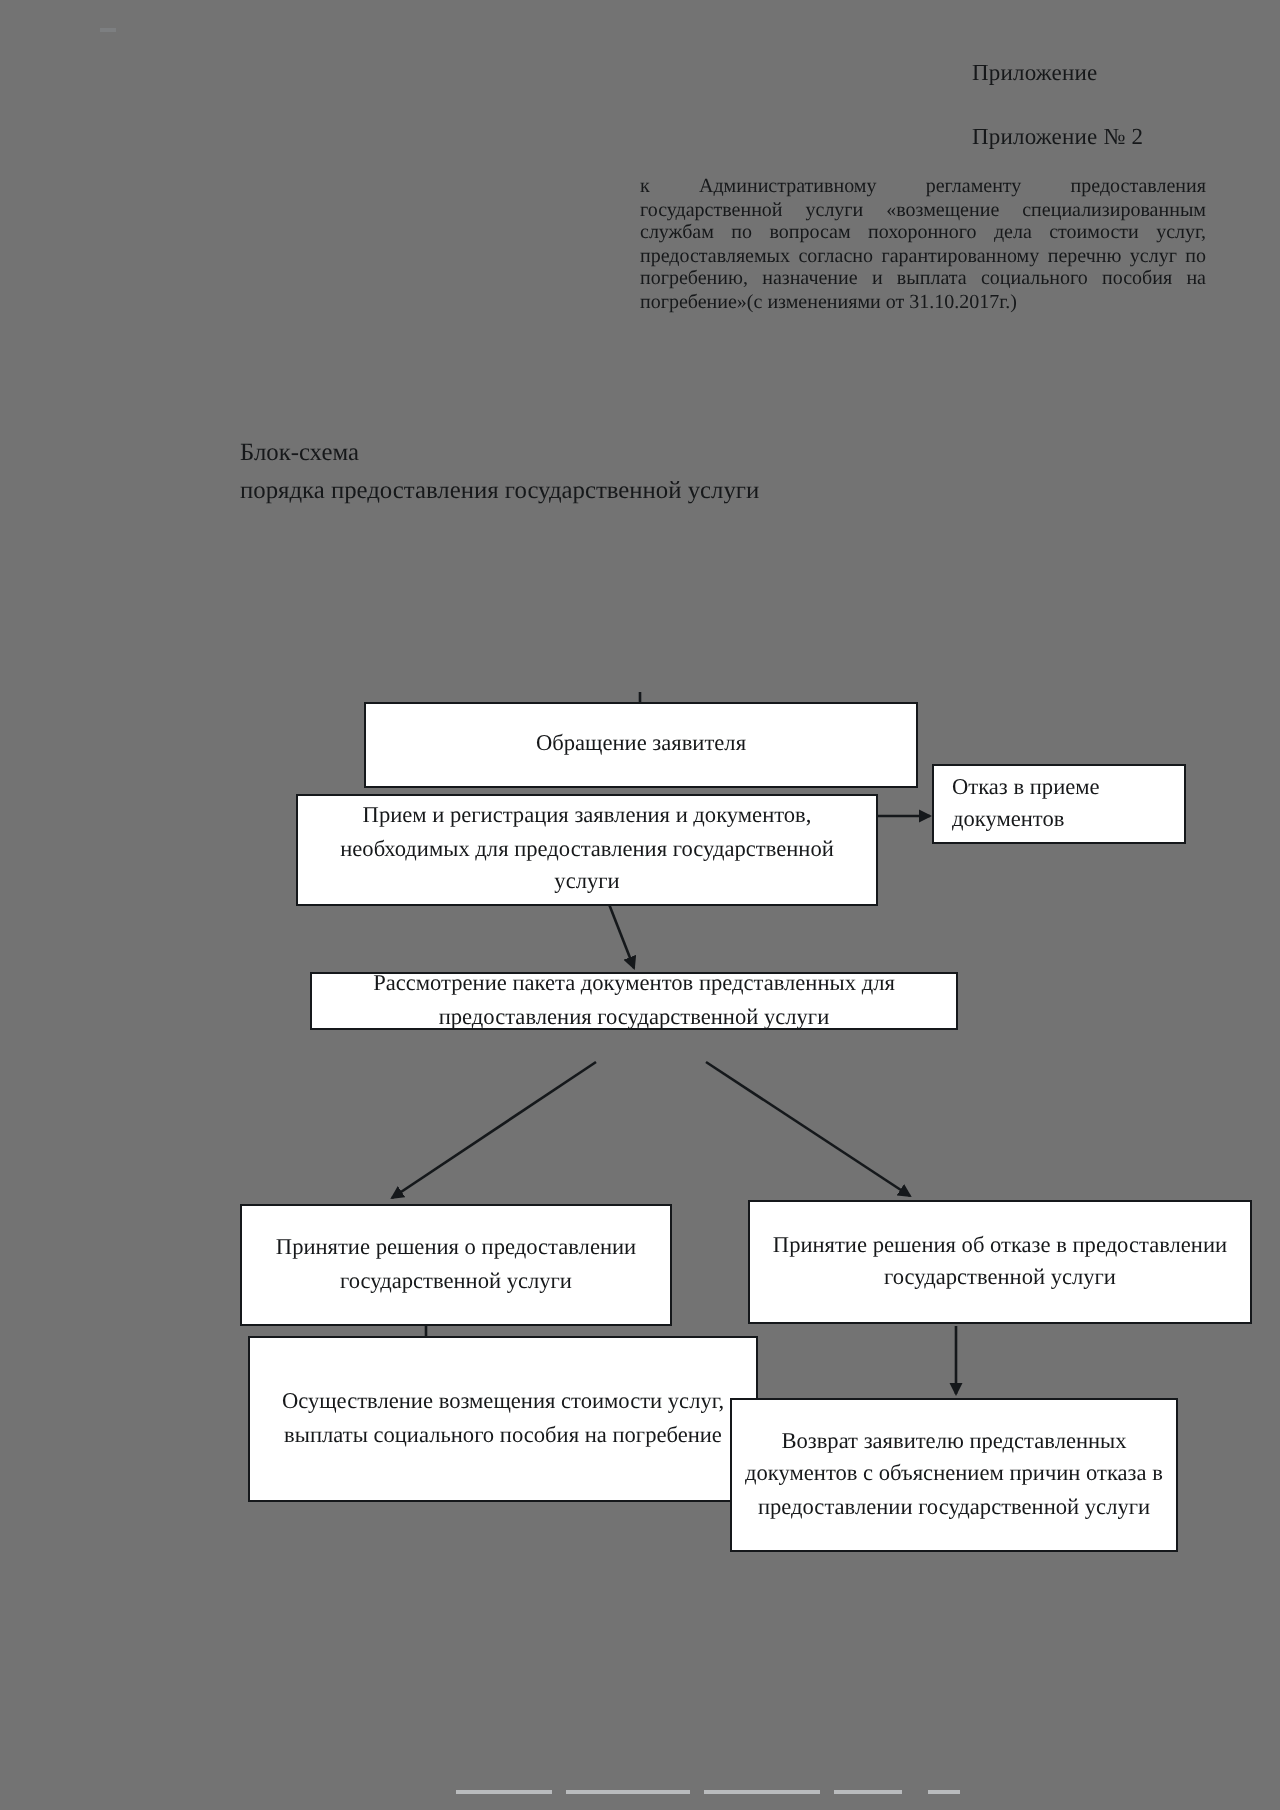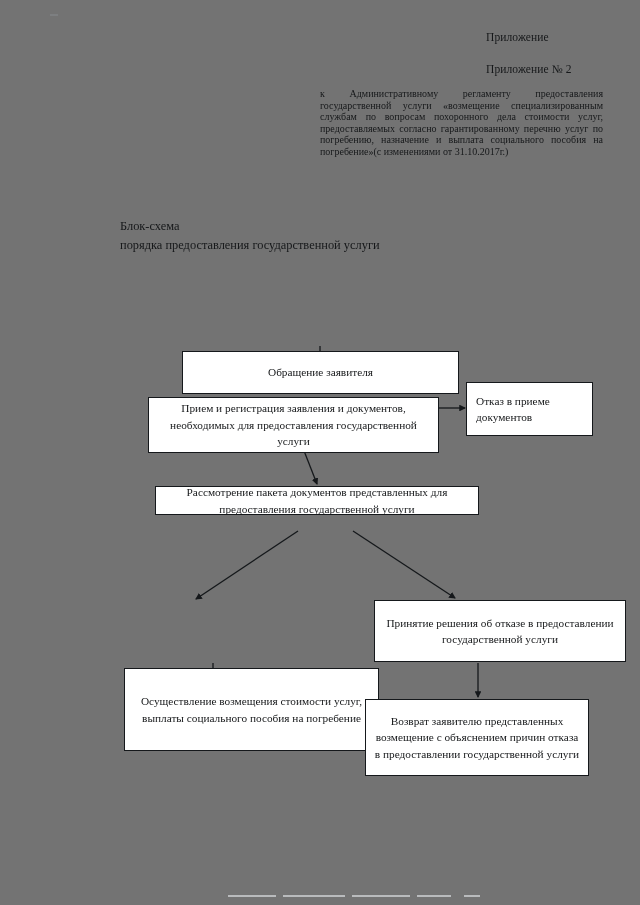--- a/index.html
+++ b/index.html
@@ -79,21 +79,21 @@
     line-height: 16.5px;
     padding: 2px 6px;
   }
   .node.left-align {
     justify-content: flex-start;
     text-align: left;
     padding-left: 9px;
   }
   #node-application { left: 182px; top: 303px; width: 277px; height: 43px; margin-top: 48px; }
   #node-reception   { left: 148px; top: 382px; width: 291px; height: 56px; margin-top: 15px; }
-  #node-refusal     { left: 466px; top: 382px; width: 127px; height: 54px; }
+  #node-refusal     { left: 466px; top: 382px; width: 127px; height: 40px; }
   #node-review      { left: 155px; top: 486px; width: 324px; height: 29px; }
   #node-decide-yes  { left: 120px; top: 602px; width: 216px; height: 61px; }
   #node-decide-no   { left: 374px; top: 600px; width: 252px; height: 62px; }
   #node-action-yes  { left: 124px; top: 668px; width: 255px; height: 83px; }
   #node-action-no   { left: 365px; top: 699px; width: 224px; height: 77px; }
 
   svg#connectors {
     position: absolute;
     left: 0;
     top: 0;
@@ -148,21 +148,22 @@
     </svg>
 
     <div class="node" id="node-application">Обращение заявителя</div>
 
     <div class="node" id="node-reception">Прием и регистрация заявления и документов, необходимых для предоставления государственной услуги</div>
 
     <div class="node left-align" id="node-refusal">Отказ в приеме документов</div>
 
     <div class="node" id="node-review">Рассмотрение пакета документов представленных для предоставления государственной услуги</div>
 
+    <div class="node" id="node-decide-yes">Принятие решения  о предоставлении государственной услуги</div>
 
     <div class="node" id="node-decide-no">Принятие решения  об отказе в предоставлении государственной услуги</div>
 
     <div class="node" id="node-action-yes">Осуществление возмещения стоимости услуг,  выплаты социального пособия на погребение</div>
 
-    <div class="node" id="node-action-no">Возврат заявителю представленных возмещение с объяснением причин отказа  в  предоставлении государственной услуги</div>
+    <div class="node" id="node-action-no">Возврат заявителю представленных документов с объяснением причин отказа  в  предоставлении государственной услуги</div>
 
   </div>
 </div>
 
 </body></html>

